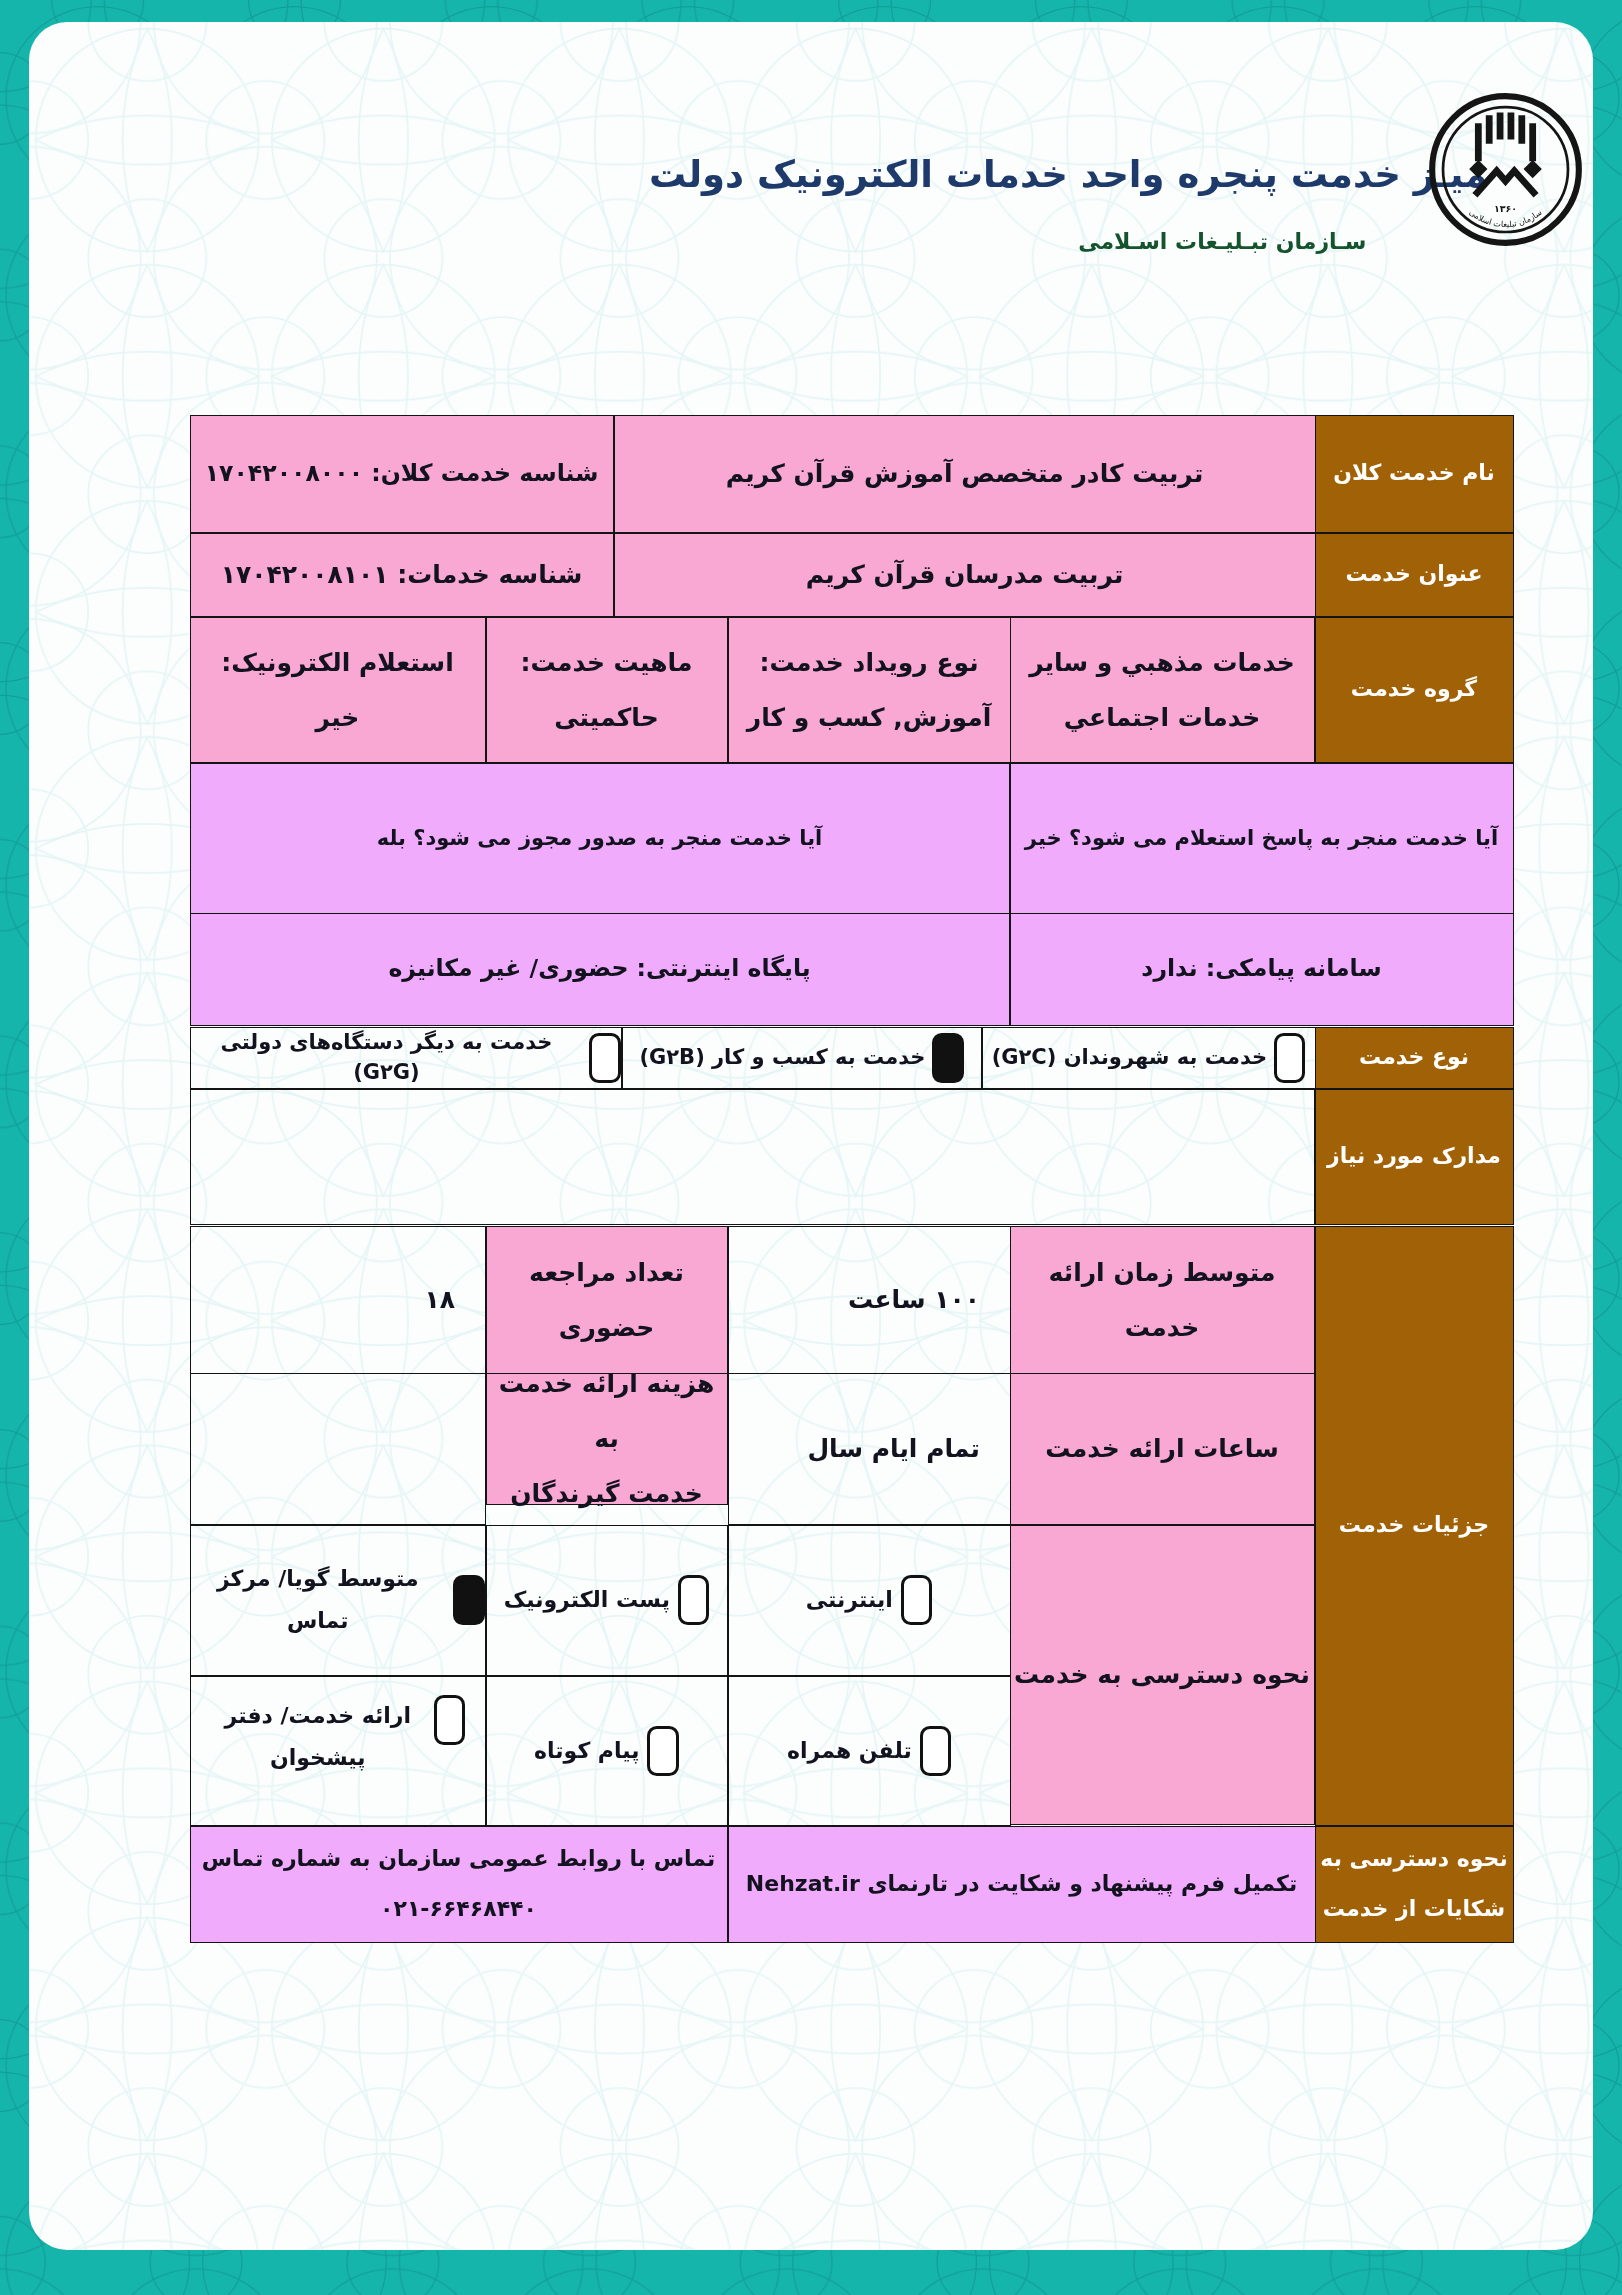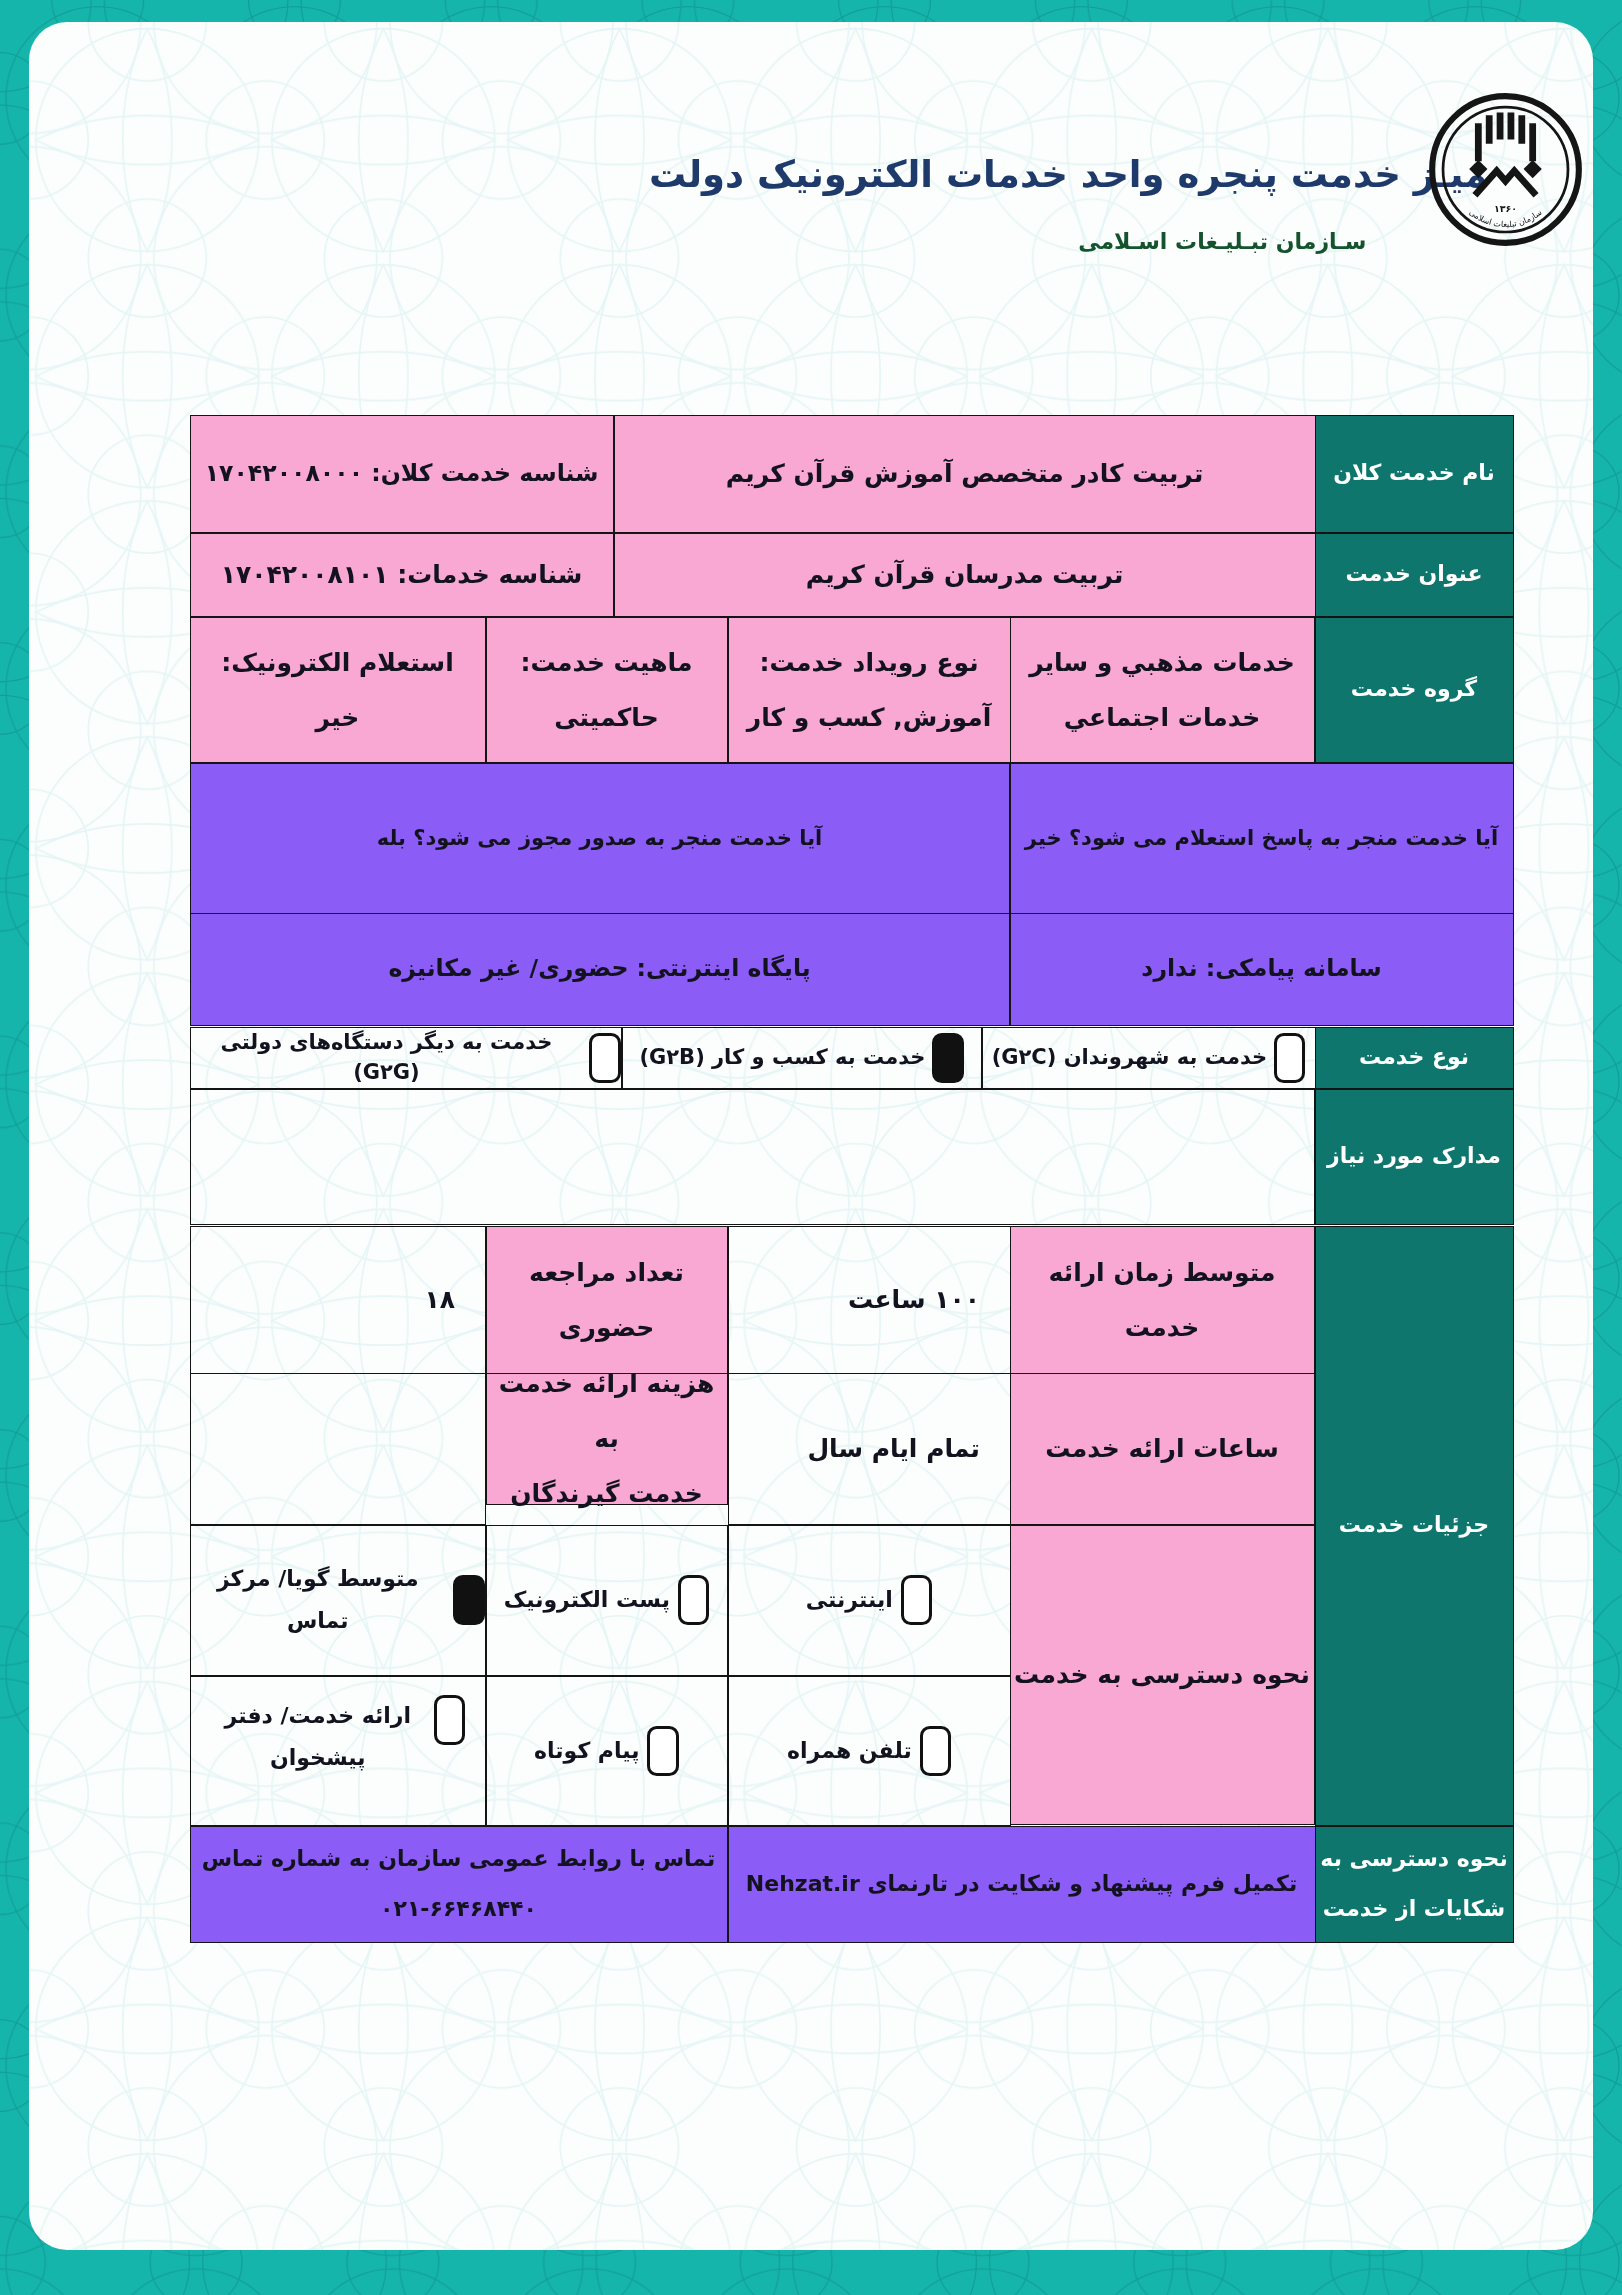--- a/index.html
+++ b/index.html
@@ -10,23 +10,23 @@
   .inner-pattern{position:absolute;inset:0;width:100%;height:100%;}
 
   
   .title1{position:absolute;top:131px;right:105px;font-size:37px;font-weight:bold;color:#1d3a6b;letter-spacing:0;}
   .title2{position:absolute;top:207px;right:226px;font-size:22px;font-weight:bold;color:#14532d;}
   .logo{position:absolute;top:66px;right:5.2px;width:163px;height:163px;}
 
   
   .table{position:absolute;left:161px;top:393px;width:1325px;height:1528px;}
   .cell{position:absolute;box-sizing:border-box;border:1.3px solid #141414;display:flex;align-items:center;justify-content:center;text-align:center;font-weight:bold;color:#13131f;font-size:25px;line-height:2.2;}
-  .dark{background:#0f766e;color:#ffffff;font-size:22px;line-height:2.2;}
+  .dark{background:#a16207;color:#ffffff;font-size:22px;line-height:2.2;}
   .med{background:#f9a8d4;}
-  .light{background:#8b5cf6;}
+  .light{background:#f0abfc;}
   .clear{background:transparent;}
   .val{justify-content:flex-start;padding-right:29.5px;}
   .q{font-size:21px;}
   .opt{gap:6.6px;font-size:21px;line-height:1.4;}
   .acc{gap:7.9px;font-size:22px;line-height:1.9;}
   .checkbox{width:31.5px;height:50px;border:3.9px solid #111;border-radius:9.8px;background:#fff;flex:0 0 auto;box-sizing:border-box;}
   .checkbox.checked{background:#111;border-color:#111;}
   .two-line{flex-direction:column;}
   .two-line div{display:block;}
   .wrap-label{max-width:216px;}

